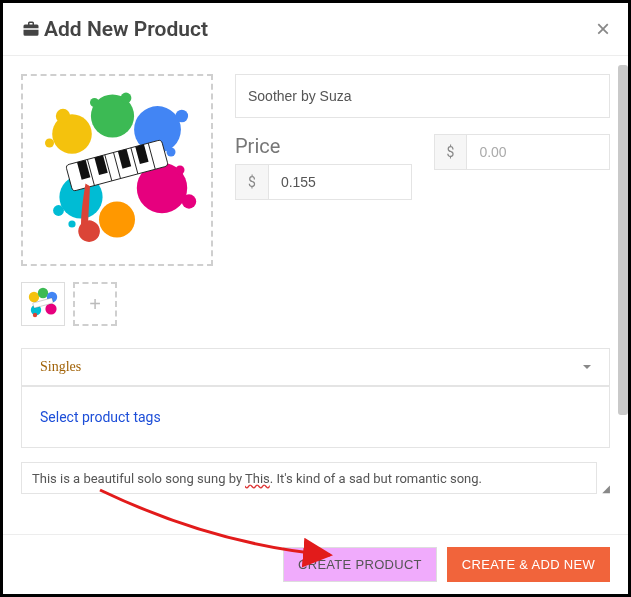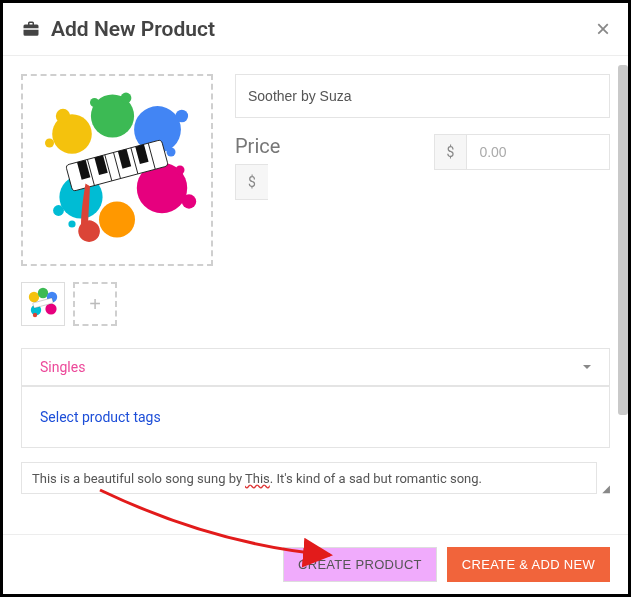--- a/index.html
+++ b/index.html
@@ -22,21 +22,21 @@
   .modal-header {
     padding: 14px 18px 14px 18px;
     border-bottom: 1px solid #ededed;
     display: flex;
     align-items: center;
     justify-content: space-between;
   }
   .modal-title-wrap {
     display: flex;
     align-items: center;
-    gap: 10px;
+    gap: 3px;
   }
   .briefcase-icon { width: 20px; height: 18px; fill: #444; }
   .modal-title {
     font-size: 21px;
     font-weight: 600;
     color: #444;
   }
   .close-btn {
     font-size: 24px;
     color: #888;
@@ -134,21 +134,22 @@
   .input-group input::placeholder { color: #aaa; }
   .category-select {
     margin-top: 22px;
     border: 1px solid #e4e4e4;
     padding: 10px 18px;
     display: flex;
     justify-content: space-between;
     align-items: center;
     cursor: pointer;
     font-size: 14px;
-    color: #ec4899;
+    color: #a16207;
+    font-family: Liberation Serif, serif;
   }
   .caret-down {
     width: 0; height: 0;
     border-left: 4px solid transparent;
     border-right: 4px solid transparent;
     border-top: 4px solid #888;
   }
   .tags-box {
     border: 1px solid #e4e4e4;
     padding: 22px 18px;
@@ -293,20 +294,21 @@
 
       <div class="fields-col">
         <input class="text-input" type="text" value="Soother by Suza" style="">
         <div class="price-row">
           <div class="price-group">
             <div class="price-label-row">
               <span class="price-label">Price</span>
             </div>
             <div class="input-group">
               <span class="input-addon">$</span>
+              <input type="text" value="0.155" style="">
             </div>
           </div>
           <div class="price-group">
             <div class="input-group">
               <span class="input-addon">$</span>
               <input type="text" placeholder="0.00" style="">
             </div>
           </div>
         </div>
       </div>

